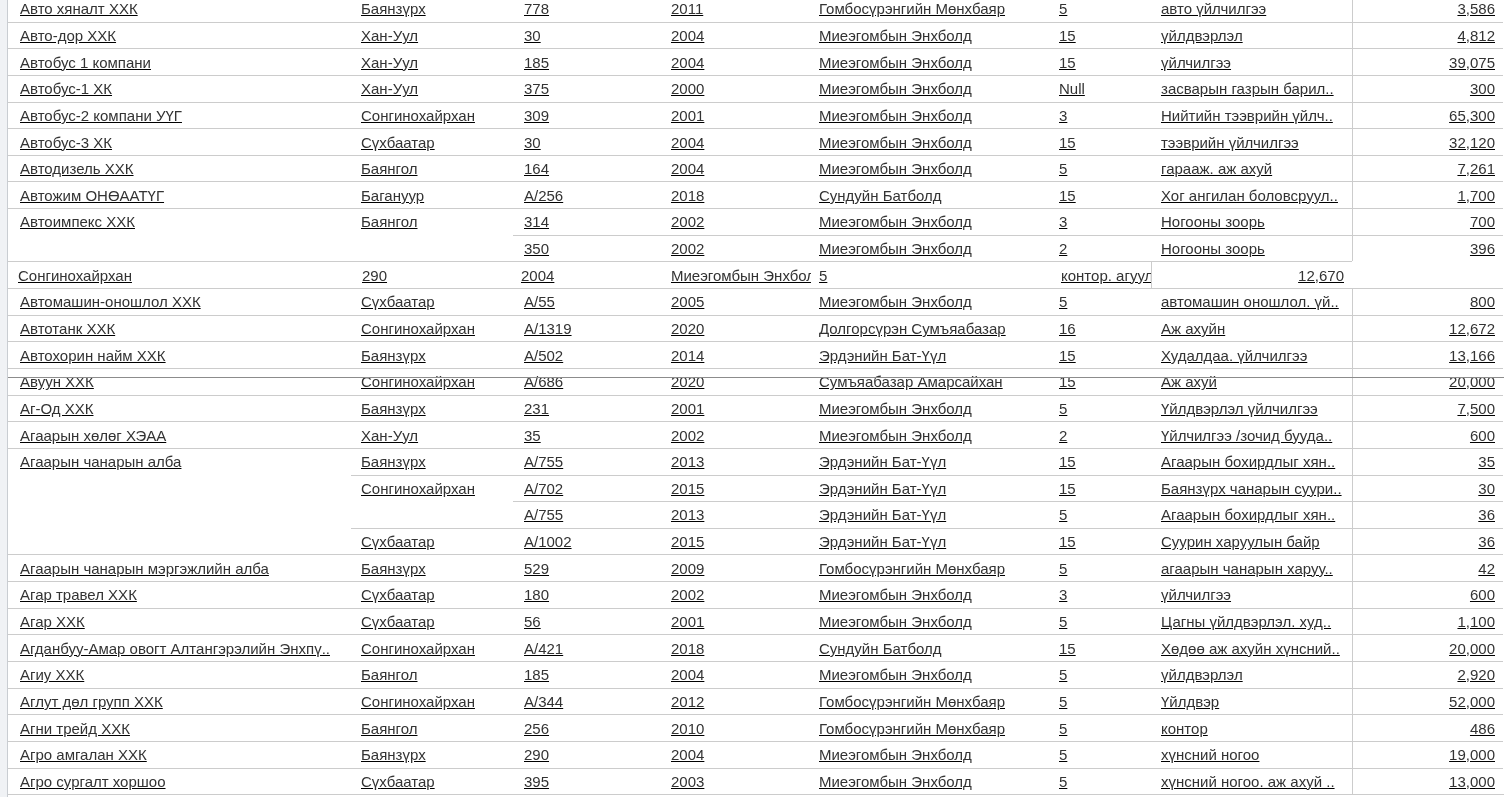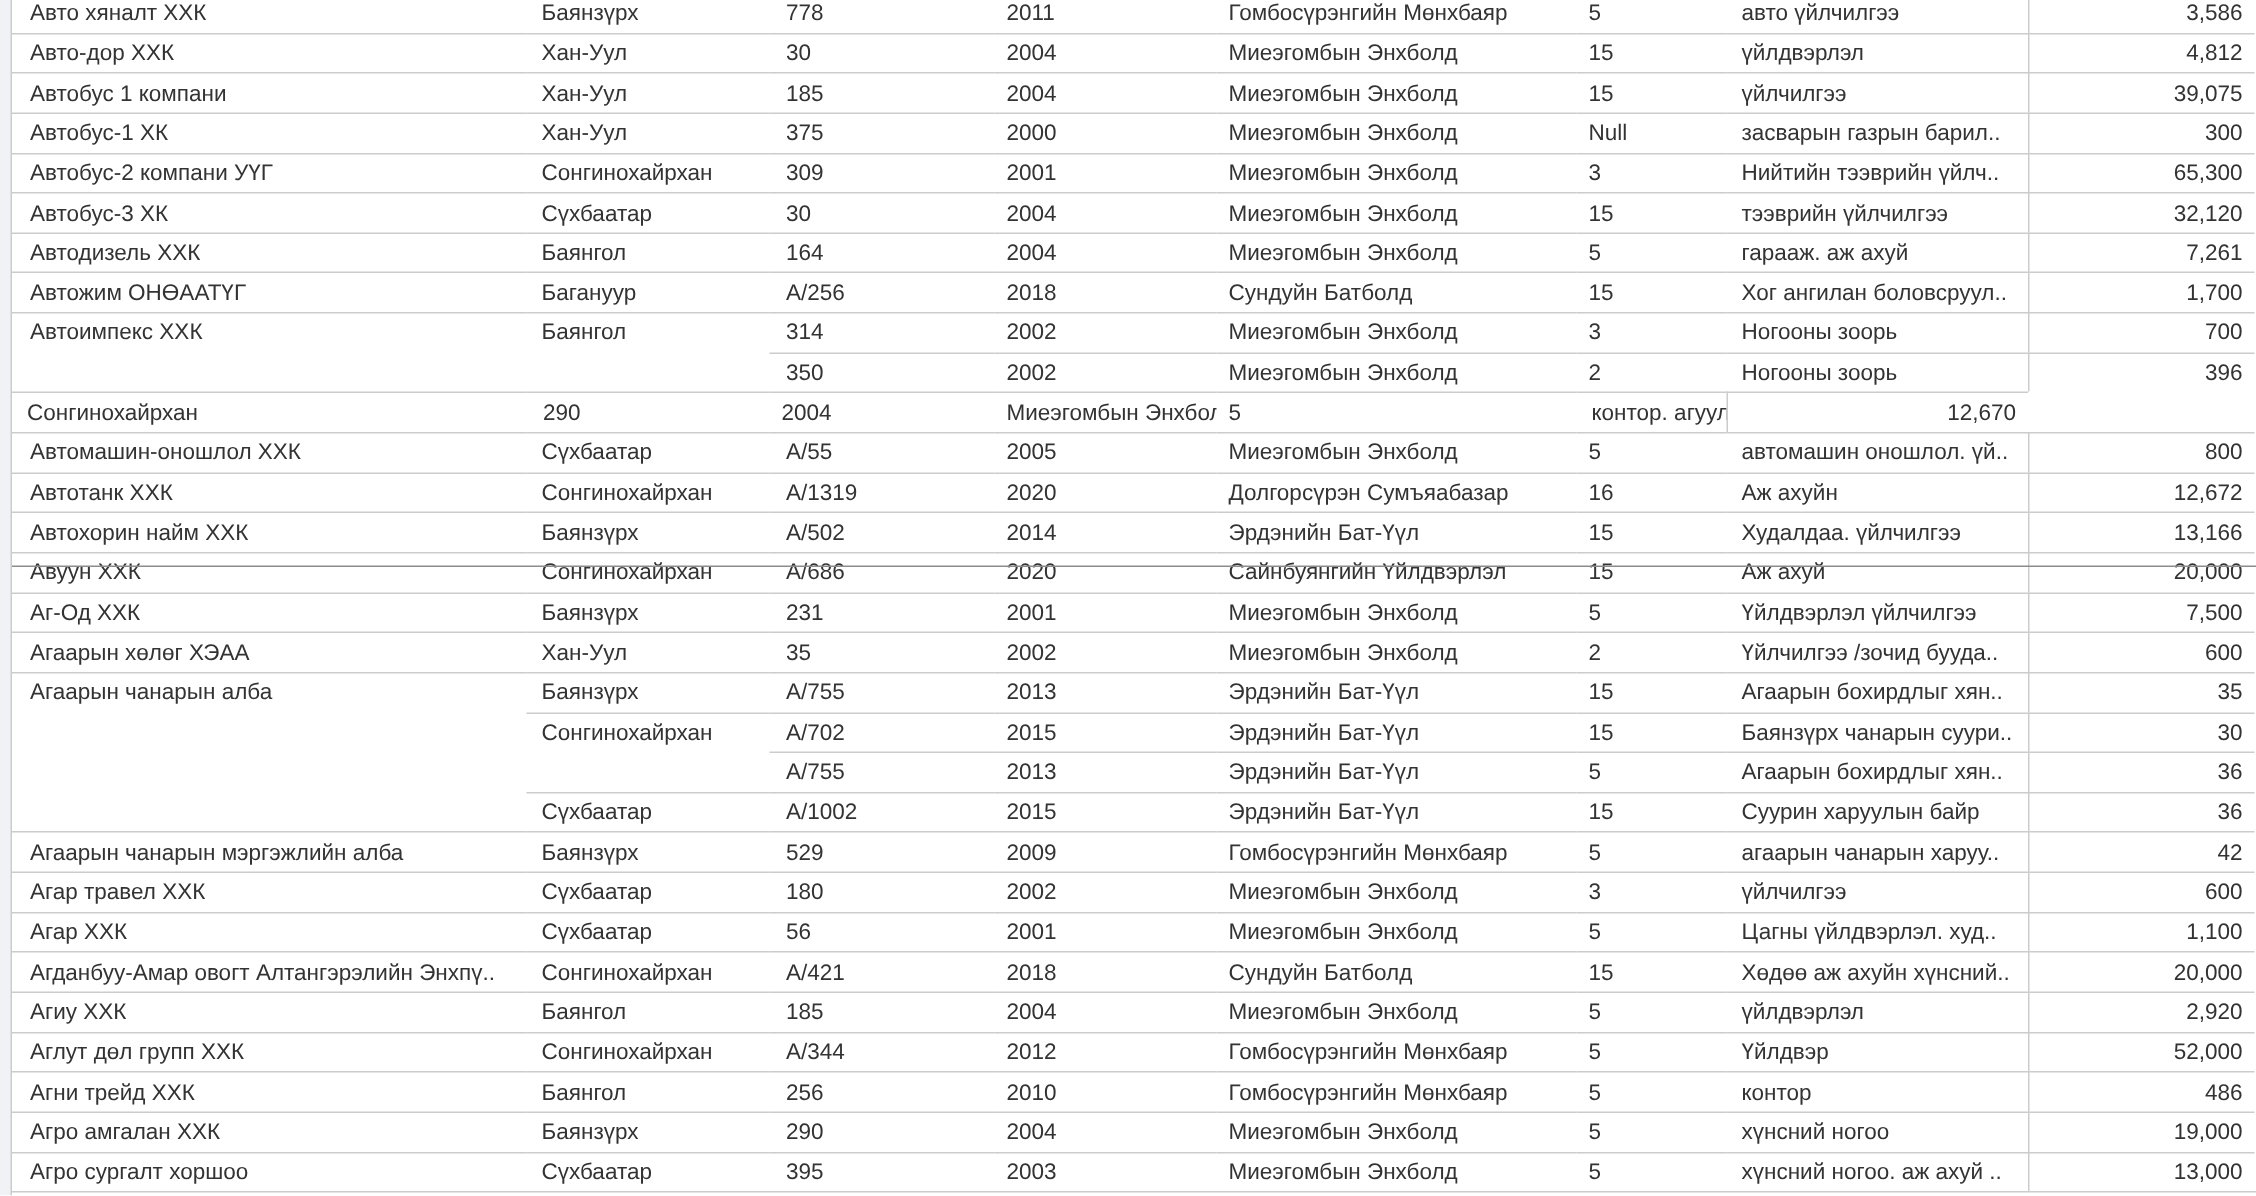--- a/index.html
+++ b/index.html
@@ -7,20 +7,21 @@
     width: 1504px; height: 797px;
     overflow: hidden;
     background: #ffffff;
     font-family: "Liberation Sans", "DejaVu Sans", sans-serif;
   }
   .viewport {
     position: relative;
     width: 1504px; height: 797px;
     display: flex;
     overflow: hidden;
+    text-decoration: underline;
   }
   .left-strip {
     flex: none;
     width: 8px;
     background: #f0f2f5;
     border-right: 1px solid #c9cdd2;
   }
   .table-area {
     flex: 1;
     overflow: hidden;
@@ -215,21 +216,21 @@
     <div class="cell c-person">Эрдэнийн Бат-Үүл</div>
     <div class="cell c-count">15</div>
     <div class="cell c-activity">Худалдаа. үйлчилгээ</div>
     <div class="cell c-amount">13,166</div>
   </div>
         <div class="row sep-full struck">
     <div class="cell c-name">Авуун ХХК</div>
     <div class="cell c-district">Сонгинохайрхан</div>
     <div class="cell c-number">А/686</div>
     <div class="cell c-year">2020</div>
-    <div class="cell c-person">Сайнбуянгийн Үйлдвэрлэл</div>
+    <div class="cell c-person">Сумъяабазар Амарсайхан</div>
     <div class="cell c-count">15</div>
     <div class="cell c-activity">Аж ахуй</div>
     <div class="cell c-amount">20,000</div>
   </div>
         <div class="row sep-full">
     <div class="cell c-name">Аг-Од ХХК</div>
     <div class="cell c-district">Баянзүрх</div>
     <div class="cell c-number">231</div>
     <div class="cell c-year">2001</div>
     <div class="cell c-person">Миеэгомбын Энхболд</div>

